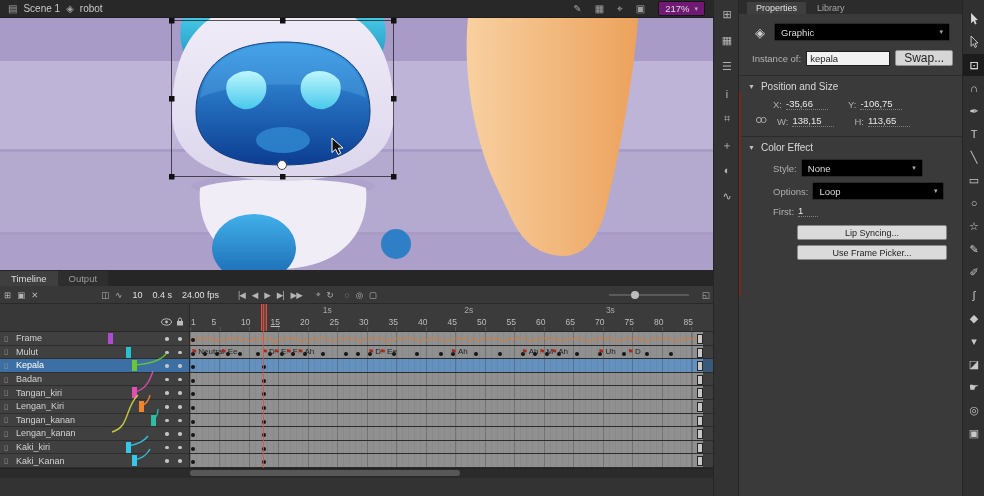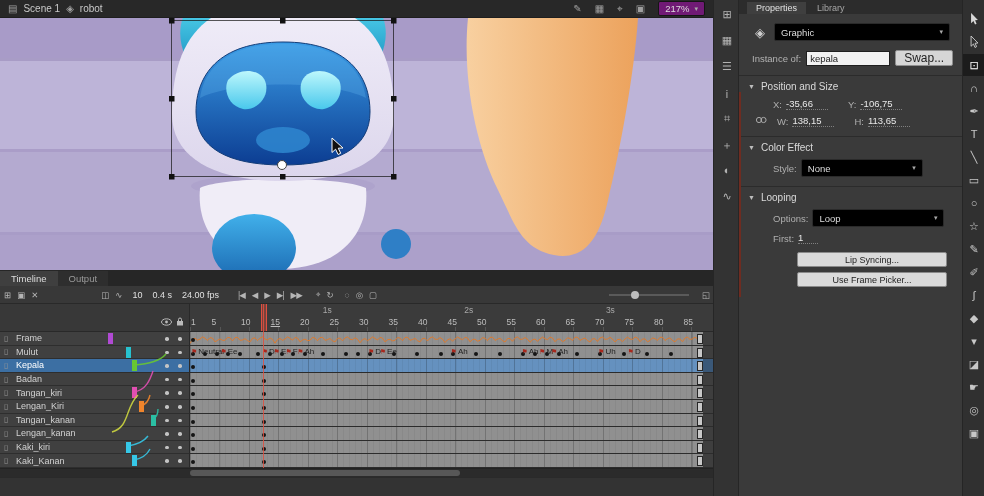--- a/index.html
+++ b/index.html
@@ -536,24 +536,20 @@
       <span>Color Effect</span>
     </div>
     <div class="fieldrow">
       <span class="flbl">Style:</span>
       <div class="dropdown" style="flex:0 0 108px;text-align:center;">
         <span>None</span>
         <span class="chev">▾</span>
       </div>
     </div>
 
-    <div class="sec-head" style="margin-top:6px;">
-      <span class="tri">▼</span>
-      <span>Looping</span>
-    </div>
     <div class="fieldrow">
       <span class="flbl">Options:</span>
       <div class="dropdown" style="flex:0 0 118px;">
         <span>Loop</span>
         <span class="chev">▾</span>
       </div>
     </div>
     <div class="fieldrow">
       <span class="flbl">First:</span>
       <span class="hot" style="min-width:20px;">1</span>

